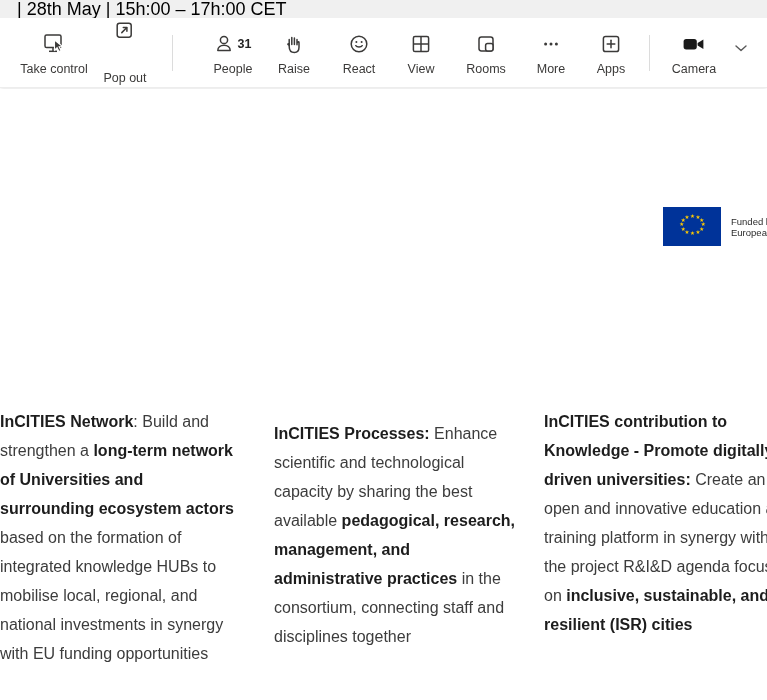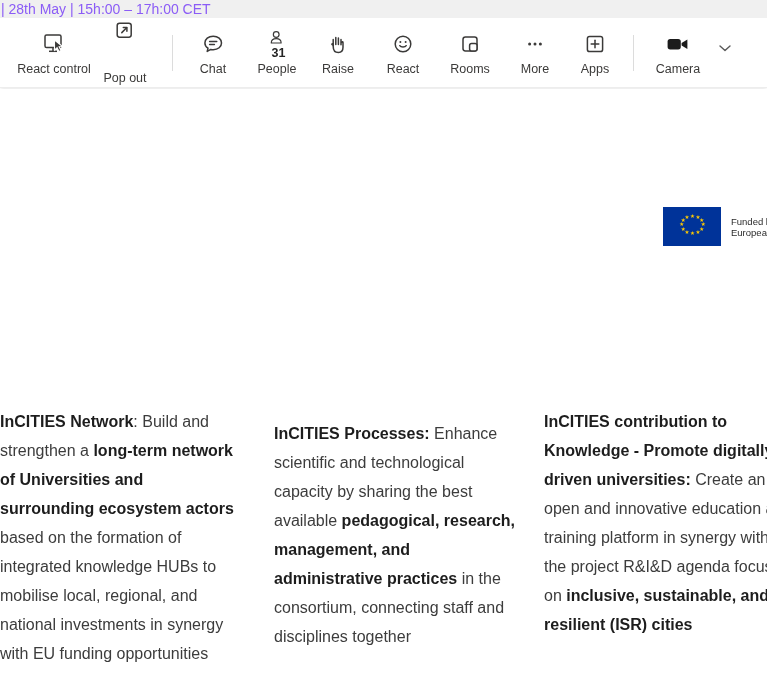--- a/index.html
+++ b/index.html
@@ -13,22 +13,22 @@
 
   
   .titlebar{
     position:absolute;left:0;top:0;width:767px;height:18px;
     background:#f0f0f0;
     border-bottom:1px solid #e3e3e3;
     display:flex;align-items:center;
     overflow:hidden;
   }
   .titlebar-text{
-    font-size:14px;color:#8b5cf6;white-space:nowrap;
-    margin-left:0px;padding-left:1px;line-height:18px;
+    font-size:18px;color:#000000;white-space:nowrap;
+    margin-left:16px;padding-left:1px;line-height:18px;
   }
 
   
   .toolbar{
     position:absolute;left:0;top:18px;width:767px;height:70px;
     background:#ffffff;
     box-shadow:0 2px 3px -1px rgba(0,0,0,0.10);
     border-bottom:1px solid #ededed;
     display:flex;align-items:center;
     box-sizing:border-box;
@@ -41,21 +41,21 @@
   .tb-ico{height:30px;display:flex;align-items:center;justify-content:center;position:relative;}
   .tb-label{
     font-size:12.5px;color:#3b3a39;margin-top:3px;white-space:nowrap;line-height:14px;
   }
   .tb-sep{
     width:1px;height:36px;background:#dcdcdc;
   }
   .badge-num{
     font-size:12.5px;font-weight:700;color:#242424;margin-left:3px;line-height:1;
   }
-  .people-row{display:flex;flex-direction:column;}
+  .people-row{display:flex;}
   .chev{
     width:26px;height:58px;display:flex;align-items:flex-start;justify-content:center;
     padding-top:18px;box-sizing:border-box;cursor:pointer;
   }
 
   
   .slide{
     position:absolute;left:0;top:89px;width:767px;height:611px;
     background:#ffffff;overflow:hidden;
   }
@@ -97,47 +97,36 @@
 
     <div class="tb-item" style="margin-left:18px;width:72px;">
       <div class="tb-ico">
         <svg width="24" height="22" viewBox="0 0 24 22">
           <rect x="3" y="2" width="16" height="12.5" rx="1.6" fill="none" stroke="#3b3a39" stroke-width="1.5"></rect>
           <line x1="11" y1="14.5" x2="11" y2="18" stroke="#3b3a39" stroke-width="1.5"></line>
           <line x1="7" y1="18.3" x2="15" y2="18.3" stroke="#3b3a39" stroke-width="1.5"></line>
           <path d="M12.5 7 L12.5 17.2 L15.1 14.6 L17 18.6 L19 17.6 L17.1 13.7 L20.6 13.5 Z" fill="#3b3a39" stroke="#ffffff" stroke-width="1.1"></path>
         </svg>
       </div>
-      <div class="tb-label">React control</div>
+      <div class="tb-label">Take control</div>
     </div>
 
     <div class="tb-item" style="margin-left:6px;width:58px;gap:26px;">
       <div class="tb-ico">
         <svg width="22" height="22" viewBox="0 0 22 22">
           <rect x="3.2" y="3.2" width="14" height="14" rx="2.4" fill="none" stroke="#3b3a39" stroke-width="1.5"></rect>
           <path d="M7.8 12.6 L12.6 7.8" stroke="#3b3a39" stroke-width="1.5" stroke-linecap="round"></path>
           <path d="M9.3 7.6 L12.9 7.6 L12.9 11.2" fill="none" stroke="#3b3a39" stroke-width="1.5" stroke-linecap="round" stroke-linejoin="round"></path>
         </svg>
       </div>
       <div class="tb-label">Pop out</div>
     </div>
 
     <div class="tb-sep" style="margin-left:18px;margin-right:18px;"></div>
 
-    <div class="tb-item" style="width:44px;">
-      <div class="tb-ico">
-        <svg width="23" height="22" viewBox="0 0 23 22">
-          <path d="M11.2 3.2 C6.4 3.2 2.9 6.2 2.9 9.9 C2.9 12 4.1 13.9 6 15.1 L5.2 18.4 L8.8 16.4
-                   C9.6 16.6 10.4 16.7 11.2 16.7 C16 16.7 19.5 13.7 19.5 9.9 C19.5 6.2 16 3.2 11.2 3.2 Z" fill="none" stroke="#3b3a39" stroke-width="1.5" stroke-linejoin="round"></path>
-          <line x1="7.6" y1="8.5" x2="14.8" y2="8.5" stroke="#3b3a39" stroke-width="1.4" stroke-linecap="round"></line>
-          <line x1="7.6" y1="11.5" x2="12.4" y2="11.5" stroke="#3b3a39" stroke-width="1.4" stroke-linecap="round"></line>
-        </svg>
-      </div>
-      <div class="tb-label">Chat</div>
-    </div>
 
     <div class="tb-item" style="margin-left:14px;width:56px;">
       <div class="tb-ico people-row">
         <svg width="20" height="22" viewBox="0 0 20 22">
           <circle cx="9" cy="7" r="3.6" fill="none" stroke="#3b3a39" stroke-width="1.5"></circle>
           <path d="M2.8 17.6 C2.8 14.2 5.6 12.2 9 12.2 C12.4 12.2 15.2 14.2 15.2 17.6 Z" fill="none" stroke="#3b3a39" stroke-width="1.5" stroke-linejoin="round"></path>
         </svg>
         <span class="badge-num">31</span>
       </div>
       <div class="tb-label">People</div>
@@ -159,20 +148,30 @@
         <svg width="22" height="22" viewBox="0 0 22 22">
           <circle cx="11" cy="11" r="7.8" fill="none" stroke="#3b3a39" stroke-width="1.5"></circle>
           <circle cx="8.4" cy="9" r="1" fill="#3b3a39"></circle>
           <circle cx="13.6" cy="9" r="1" fill="#3b3a39"></circle>
           <path d="M7.8 12.7 C8.9 14.4 13.1 14.4 14.2 12.7" fill="none" stroke="#3b3a39" stroke-width="1.5" stroke-linecap="round"></path>
         </svg>
       </div>
       <div class="tb-label">React</div>
     </div>
 
+    <div class="tb-item" style="margin-left:16px;width:44px;">
+      <div class="tb-ico">
+        <svg width="22" height="22" viewBox="0 0 22 22">
+          <rect x="3.4" y="3.4" width="15.2" height="15.2" rx="1.6" fill="none" stroke="#3b3a39" stroke-width="1.5"></rect>
+          <line x1="11" y1="3.4" x2="11" y2="18.6" stroke="#3b3a39" stroke-width="1.5"></line>
+          <line x1="3.4" y1="11" x2="18.6" y2="11" stroke="#3b3a39" stroke-width="1.5"></line>
+        </svg>
+      </div>
+      <div class="tb-label">View</div>
+    </div>
 
     <div class="tb-item" style="margin-left:16px;width:54px;">
       <div class="tb-ico">
         <svg width="22" height="22" viewBox="0 0 22 22">
           <path d="M4 6.4 C4 5.1 5.1 4 6.4 4 L15.6 4 C16.9 4 18 5.1 18 6.4 L18 15.6
                    C18 16.9 16.9 18 15.6 18 L6.4 18 C5.1 18 4 16.9 4 15.6 Z" fill="none" stroke="#3b3a39" stroke-width="1.5"></path>
           <rect x="10.6" y="10.6" width="7.4" height="7.4" rx="2" fill="#ffffff" stroke="#3b3a39" stroke-width="1.5"></rect>
         </svg>
       </div>
       <div class="tb-label">Rooms</div>

